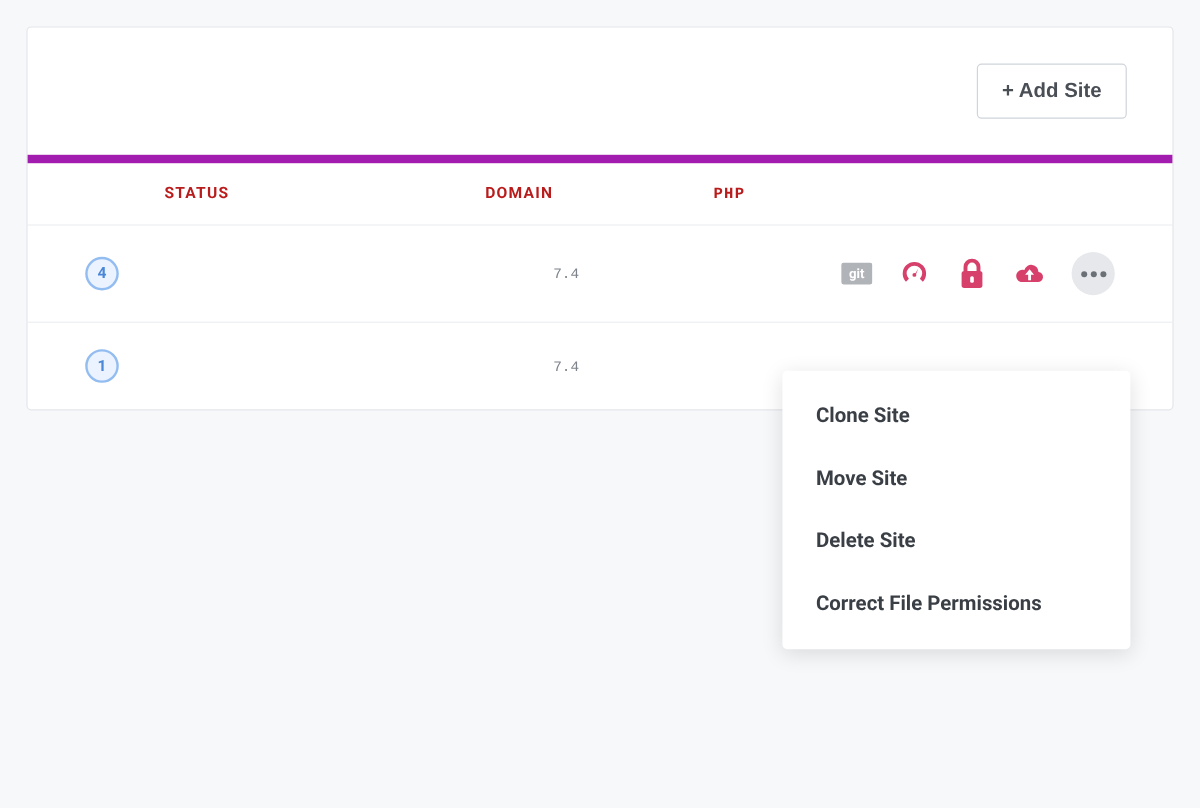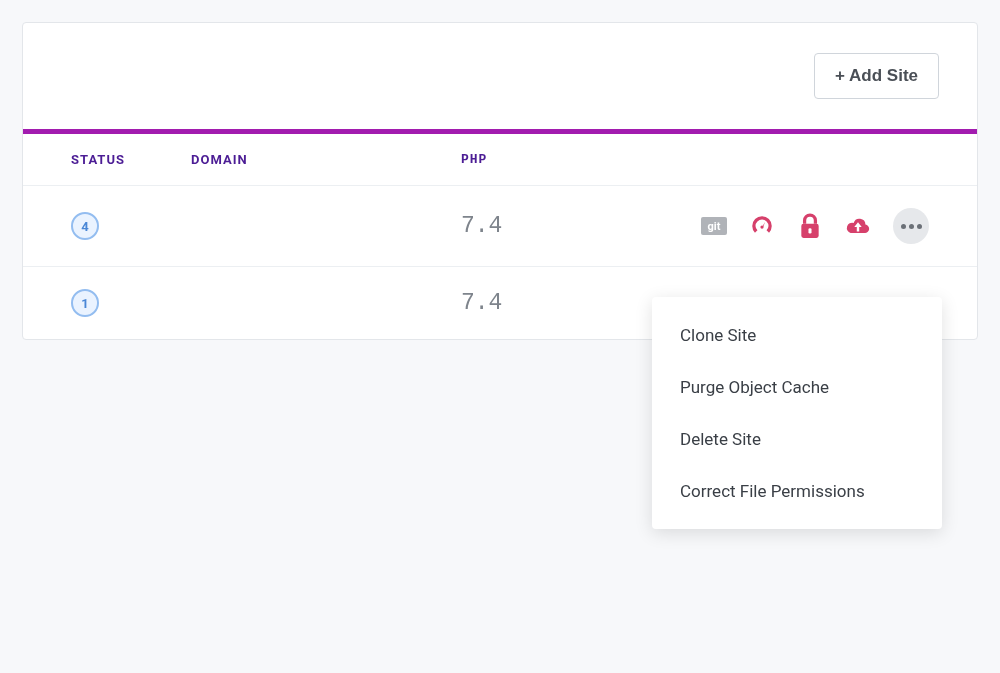--- a/index.html
+++ b/index.html
@@ -13,21 +13,21 @@
     .card {
       background: #fff;
       border: 1px solid #e3e6ea;
       border-radius: 4px;
     }
     .card-header {
       display: flex;
       justify-content: flex-end;
       align-items: flex-end;
       padding: 30px 38px 30px 38px;
-      border-bottom: 5px solid #a21caf;
+      border-bottom: 7px solid #a21caf;
     }
     .add-site-btn {
       background: #fff;
       border: 1px solid #d0d5db;
       border-radius: 4px;
       padding: 12px 20px;
       font-size: 17px;
       font-weight: 600;
       color: #4a4f56;
       cursor: pointer;
@@ -39,21 +39,22 @@
       border-bottom: 1px solid #eceff2;
     }
     .col-status { width: 120px; }
     .col-domain { width: 270px; }
     .col-php { width: 160px; font-family: Liberation Mono, monospace; }
     .col-actions { flex: 1; display: flex; justify-content: flex-end; align-items: center; gap: 22px; }
     .th {
       font-size: 13px;
       font-weight: 700;
       letter-spacing: 1px;
-      color: #4c1d95;
+      color: #b91c1c;
+      text-align: right;
     }
     .row {
       display: flex;
       align-items: center;
       padding: 22px 48px;
       border-bottom: 1px solid #eceff2;
     }
     .row:last-child { border-bottom: none; }
     .status-circle {
       width: 28px;
@@ -62,21 +63,21 @@
       background: #eaf3ff;
       border-radius: 50%;
       display: inline-flex;
       align-items: center;
       justify-content: center;
       font-size: 13px;
       font-weight: 700;
       color: #4a87d6;
     }
     .php-val {
-      font-size: 23px;
+      font-size: 12px;
       color: #7e848c;
     }
     .icon-btn {
       width: 26px;
       height: 26px;
       display: inline-flex;
       align-items: center;
       justify-content: center;
       cursor: pointer;
     }
@@ -185,19 +186,19 @@
       </div>
       <div class="col-domain"></div>
       <div class="col-php">
         <span class="php-val">7.4</span>
       </div>
       <div class="col-actions"></div>
     </div>
 
   </div>
 
-  <div class="dropdown" style="top:275px; left:630px;">
+  <div class="dropdown" style="top:287px; left:630px;font-weight:bold;">
     <div class="dropdown-item">Clone Site</div>
-    <div class="dropdown-item">Purge Object Cache</div>
+    <div class="dropdown-item">Move Site</div>
     <div class="dropdown-item">Delete Site</div>
     <div class="dropdown-item">Correct File Permissions</div>
   </div>
 </div>
 
 </body></html>

